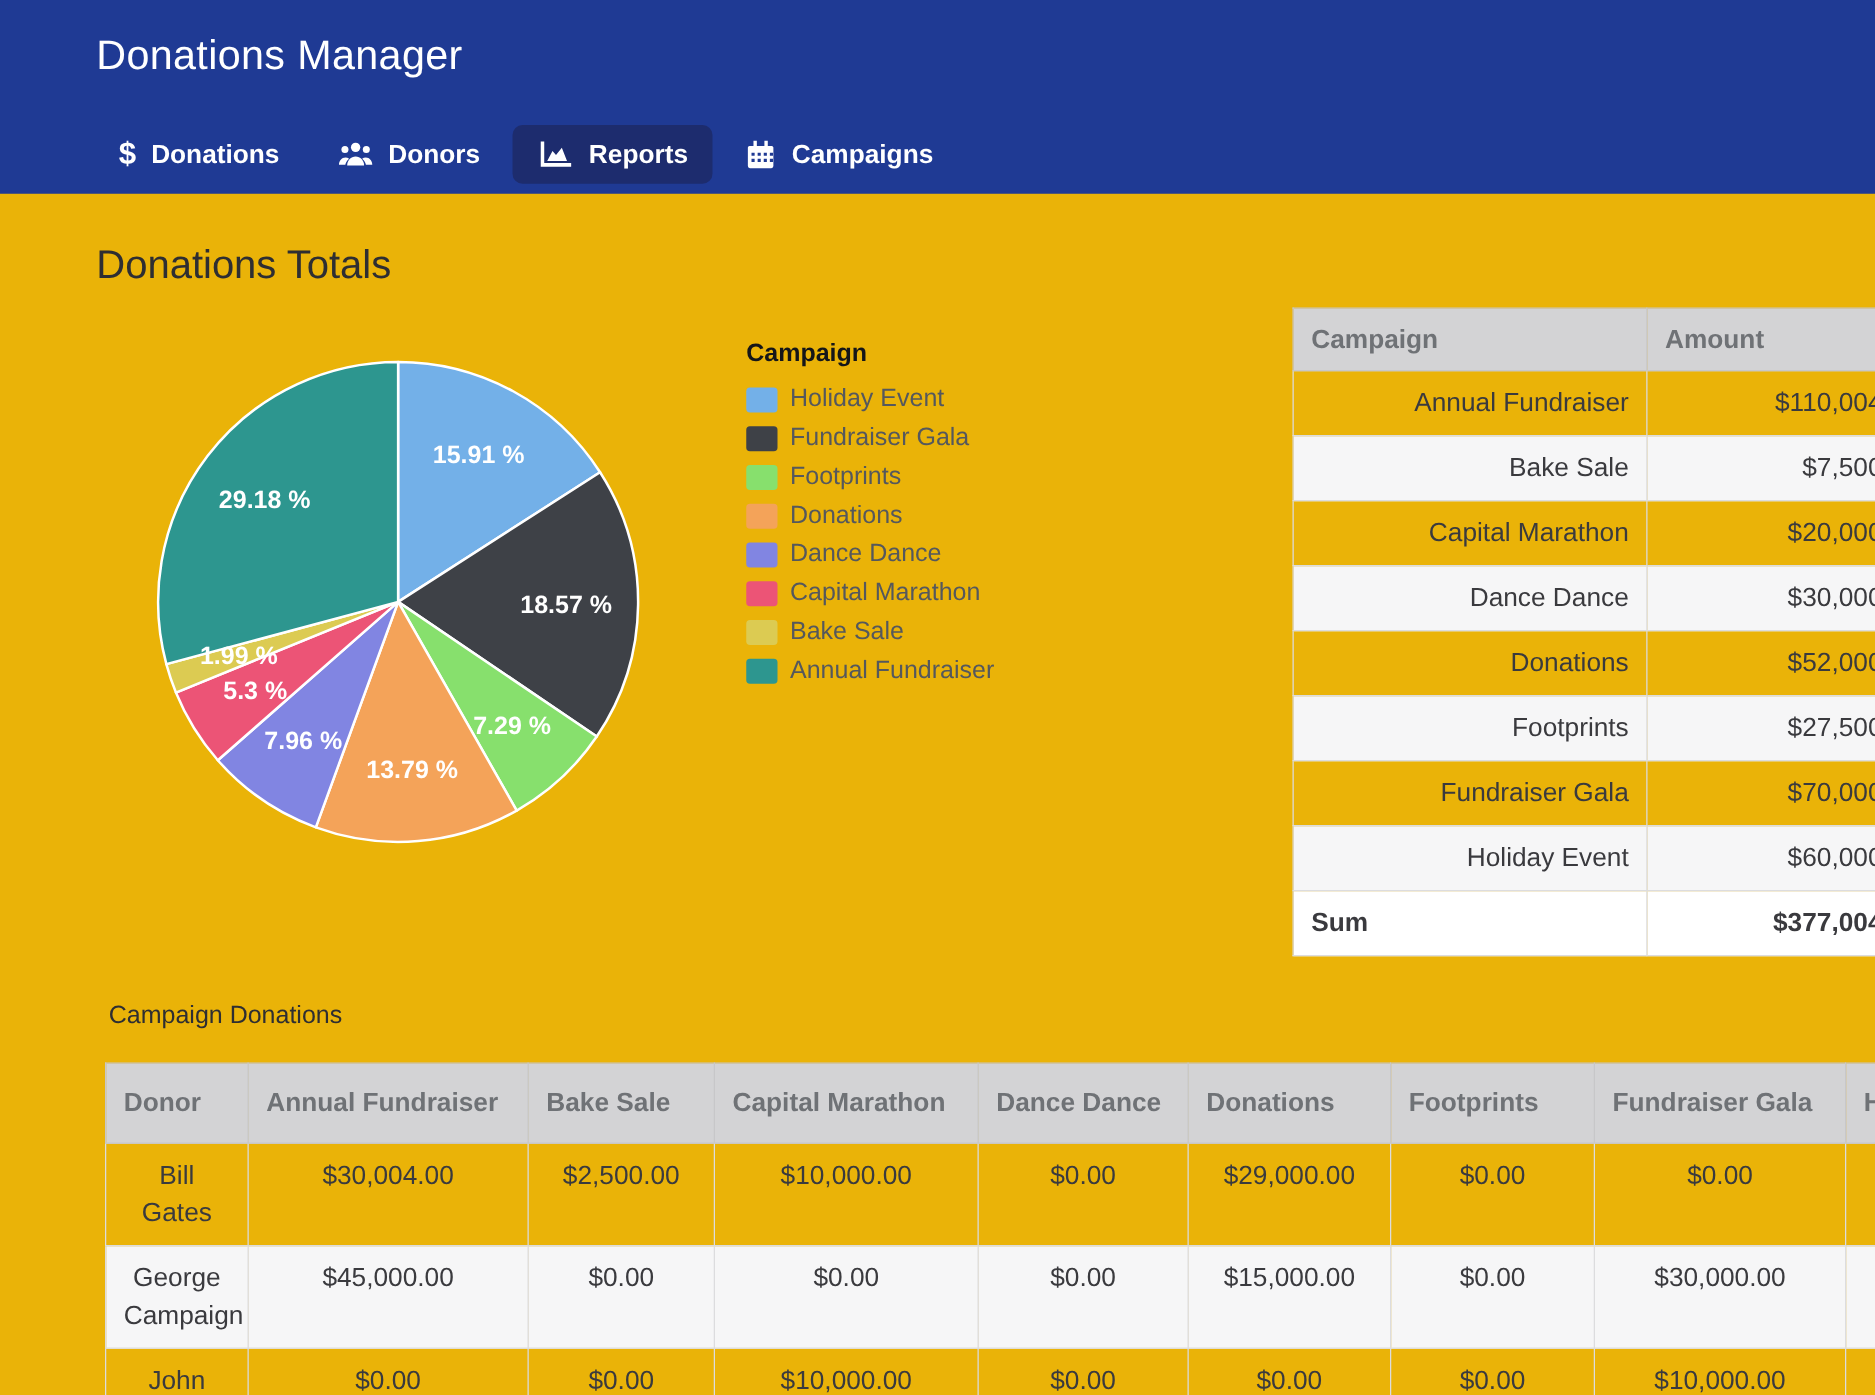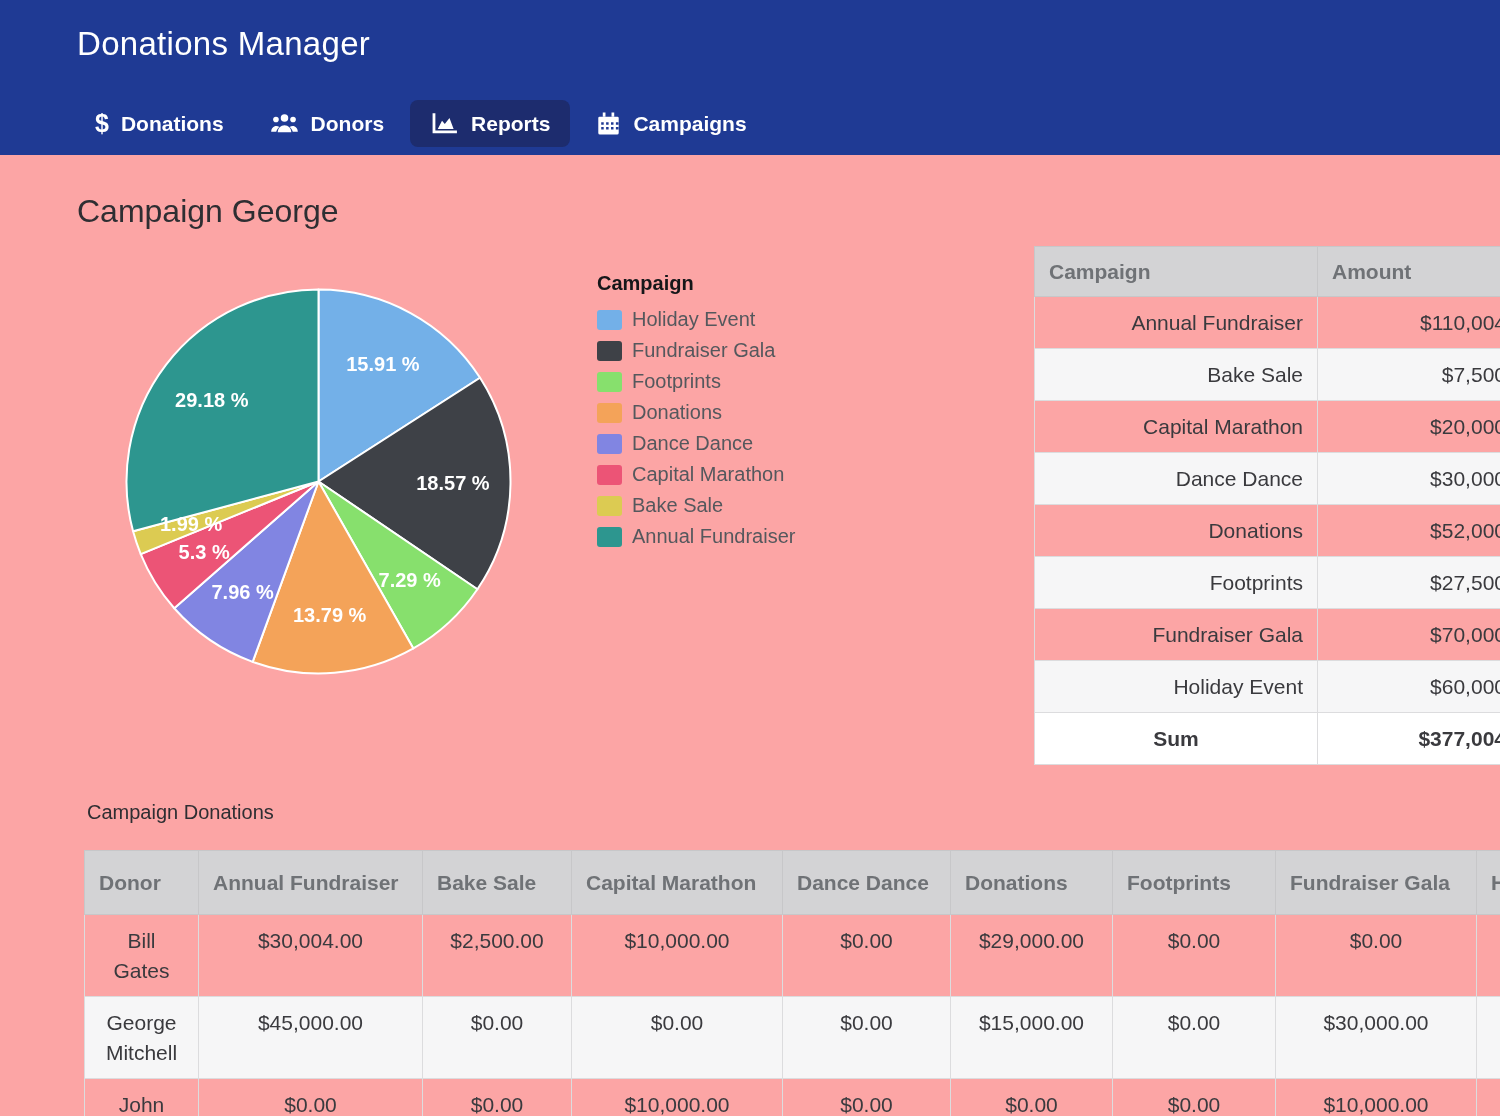--- a/index.html
+++ b/index.html
@@ -1,18 +1,18 @@
 <!DOCTYPE html>
 <html><head>
 <meta charset="utf-8">
 <style>
   * { margin:0; padding:0; box-sizing:border-box; }
   html,body { width:1500px; height:1116px; }
   body { font-family:"Liberation Sans", sans-serif; background:#fff; }
-  .page { position:relative; width:1500px; height:1116px; overflow:hidden; background:#fca5a5; }
+  .page { position:relative; width:1500px; height:1116px; overflow:hidden; background:#eab308; }
 
   .header { position:absolute; left:0; top:0; width:1500px; height:155px; background:#1f3a94; }
   .app-title { position:absolute; left:77px; top:25px; font-size:33px; font-weight:400; color:#fff; letter-spacing:0.3px; }
   .nav { position:absolute; left:75px; top:100px; height:47px; display:flex; gap:6px; }
   .tab { display:flex; align-items:center; gap:12px; padding:0 20px; border-radius:8px; color:#fff; font-size:21px; font-weight:600; cursor:pointer; }
   .tab.active { background:#1d2c6e; }
   .tab .dollar { font-size:25px; font-weight:700; }
   .tab svg { display:block; }
 
   .h2 { position:absolute; left:77px; top:193px; font-size:32px; font-weight:400; color:#2e2e32; }
@@ -32,21 +32,21 @@
   th, td { font-size:21px; border:1px solid #dcdcde; }
   thead th { background:#d3d3d5; color:#6f7276; font-weight:600; text-align:left; padding-left:14px; border-color:#c7c7c9; }
 
   .totals-table { position:absolute; left:1034px; top:246px; width:560px; }
   .totals-table thead th { height:50px; }
   .totals-table td { height:52px; color:#3a3a3e; text-align:right; }
   .totals-table td.c1 { padding-right:14px; }
   .totals-table td.c2 { padding-right:88px; }
   .totals-table tbody tr:nth-child(even) td { background:#f6f6f7; }
   .totals-table tr.sum-row td { font-weight:700; background:#fff; }
-  .totals-table tr.sum-row td.c1 { text-align:center; padding-left:14px; }
+  .totals-table tr.sum-row td.c1 { text-align:left; padding-left:14px; }
 
   .donations-table { position:absolute; left:84px; top:850px; width:1616px; }
   .donations-table thead th { height:64px; }
   .donations-table td { height:82px; color:#3a3a3e; text-align:center; vertical-align:top; padding:11px 14px 0 14px; line-height:30px; }
   .donations-table tbody tr:nth-child(even) td { background:#f6f6f7; }
 </style>
 </head>
 <body>
 
 <div class="page">
@@ -84,21 +84,21 @@
           <svg width="25" height="25" viewBox="0 0 24 24">
             <path fill="#fff" d="M6.5 1.5h2.6v4H6.5zM14.9 1.5h2.6v4h-2.6z"></path>
             <path fill="#fff" fill-rule="evenodd" d="M3.5 5.5h17a1.3 1.3 0 0 1 1.3 1.3V21a1.6 1.6 0 0 1-1.6 1.6H3.8A1.6 1.6 0 0 1 2.2 21V6.8a1.3 1.3 0 0 1 1.3-1.3zM5 10.7h2.4v2.4H5zm4.7 0h2.4v2.4H9.7zm4.7 0h2.4v2.4h-2.4zm4.7 0h2.4v2.4h-2.4zM5 15.4h2.4v2.4H5zm4.7 0h2.4v2.4H9.7zm4.7 0h2.4v2.4h-2.4zm4.7 0h2.4v2.4h-2.4z"></path>
           </svg>
         </span>
         <span>Campaigns</span>
       </div>
     </div>
   </div>
 
-  <div class="h2">Campaign George</div>
+  <div class="h2">Donations Totals</div>
 
   <svg class="pie-svg" width="387" height="387" viewBox="0 0 387 387">
       <path d="M193.5 193.5 L193.50 1.50 A192 192 0 0 1 355.06 89.76 Z" fill="#73b0e8" stroke="#fff" stroke-width="2" stroke-linejoin="round"></path>
       <path d="M193.5 193.5 L355.06 89.76 A192 192 0 0 1 352.42 301.24 Z" fill="#3e4147" stroke="#fff" stroke-width="2" stroke-linejoin="round"></path>
       <path d="M193.5 193.5 L352.42 301.24 A192 192 0 0 1 288.35 360.44 Z" fill="#87e06d" stroke="#fff" stroke-width="2" stroke-linejoin="round"></path>
       <path d="M193.5 193.5 L288.35 360.44 A192 192 0 0 1 127.67 373.86 Z" fill="#f4a359" stroke="#fff" stroke-width="2" stroke-linejoin="round"></path>
       <path d="M193.5 193.5 L127.67 373.86 A192 192 0 0 1 49.26 320.23 Z" fill="#8185e2" stroke="#fff" stroke-width="2" stroke-linejoin="round"></path>
       <path d="M193.5 193.5 L49.26 320.23 A192 192 0 0 1 15.74 266.06 Z" fill="#ec5476" stroke="#fff" stroke-width="2" stroke-linejoin="round"></path>
       <path d="M193.5 193.5 L15.74 266.06 A192 192 0 0 1 8.08 243.33 Z" fill="#dccb52" stroke="#fff" stroke-width="2" stroke-linejoin="round"></path>
       <path d="M193.5 193.5 L8.08 243.33 A192 192 0 0 1 193.50 1.50 Z" fill="#2d968f" stroke="#fff" stroke-width="2" stroke-linejoin="round"></path>
@@ -234,21 +234,21 @@
           <td>$30,004.00</td>
           <td>$2,500.00</td>
           <td>$10,000.00</td>
           <td>$0.00</td>
           <td>$29,000.00</td>
           <td>$0.00</td>
           <td>$0.00</td>
           <td></td>
         </tr>
         <tr>
-          <td>George Mitchell</td>
+          <td>George Campaign</td>
           <td>$45,000.00</td>
           <td>$0.00</td>
           <td>$0.00</td>
           <td>$0.00</td>
           <td>$15,000.00</td>
           <td>$0.00</td>
           <td>$30,000.00</td>
           <td></td>
         </tr>
         <tr>

